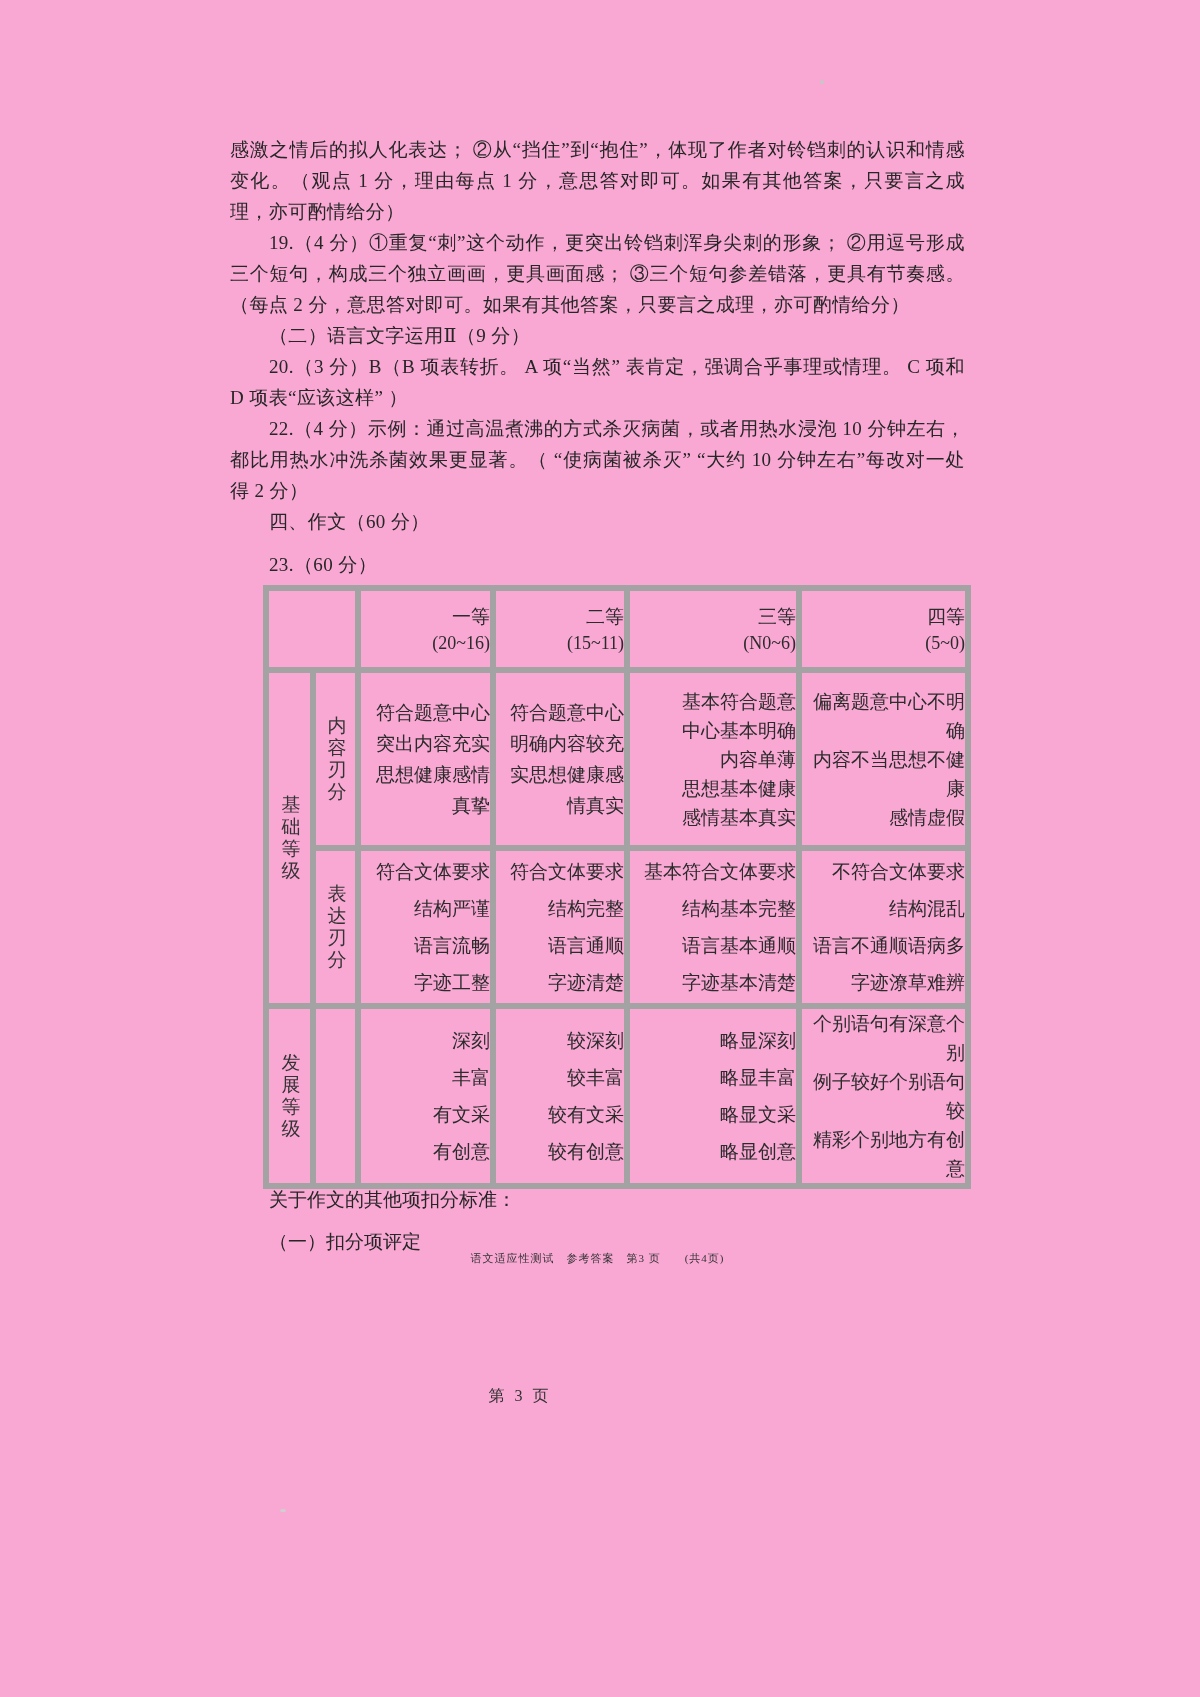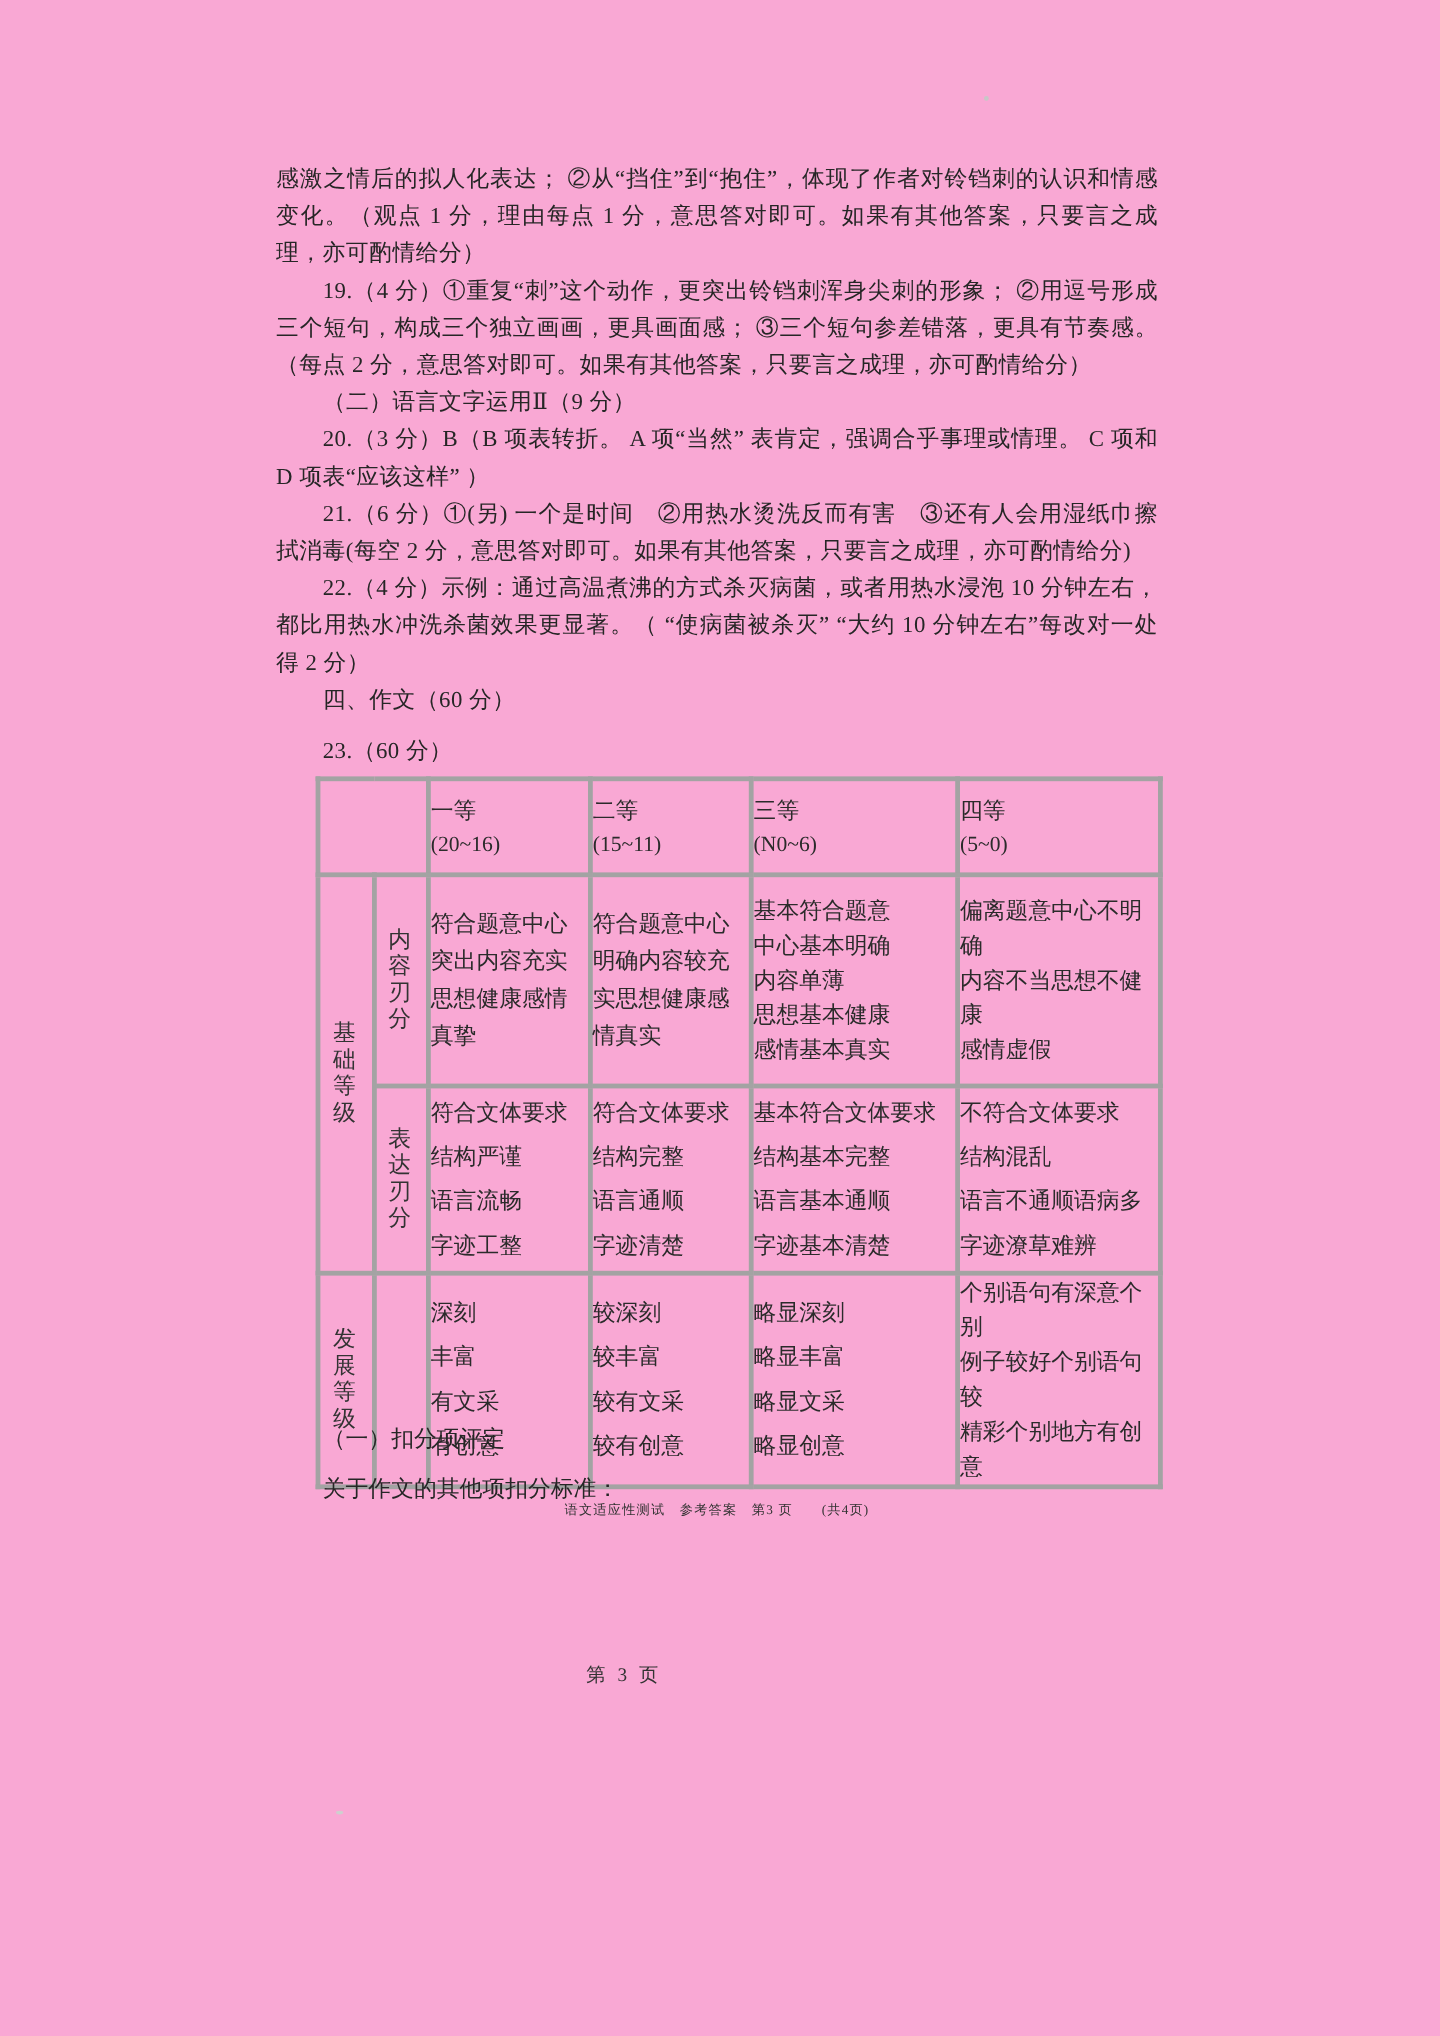--- a/index.html
+++ b/index.html
@@ -30,23 +30,23 @@
   .para.q23{margin-top:12px;}
 
   table.rubric{
     border-collapse:collapse;
     table-layout:fixed;
     margin-left:33px;
     margin-top:5px;
     width:702px;
   }
   table.rubric td{
-    border:4px solid #a3a3a3;
+    border:6px solid #a3a3a3;
     padding:0;
-    text-align:left;
+    text-align:right;
     vertical-align:middle;
     font-size:19px;
     color:#2b2b2b;
   }
   td.cell{white-space:pre-line;}
   .lh-s{line-height:29px;}
   .lh-m{line-height:31px;}
   .lh-l{line-height:37px;}
   td.hdr{height:76px;}
   .hdr-grade{font-size:19px;line-height:22px;margin-top:2px;}
@@ -103,21 +103,20 @@
 <div class="page">
 
   <div class="artifact a1"></div>
   <div class="artifact a2"></div>
 
   <div class="text-block">
     <p class="para">感激之情后的拟人化表达； ②从“挡住”到“抱住”，体现了作者对铃铛刺的认识和情感变化。（观点 1 分，理由每点 1 分，意思答对即可。如果有其他答案，只要言之成理，亦可酌情给分）</p>
     <p class="para indent">19.（4 分）①重复“刺”这个动作，更突出铃铛刺浑身尖刺的形象； ②用逗号形成三个短句，构成三个独立画画，更具画面感； ③三个短句参差错落，更具有节奏感。（每点 2 分，意思答对即可。如果有其他答案，只要言之成理，亦可酌情给分）</p>
     <p class="para indent">（二）语言文字运用Ⅱ（9 分）</p>
     <p class="para indent">20.（3 分）B（B 项表转折。 A 项“当然” 表肯定，强调合乎事理或情理。 C 项和 D 项表“应该这样” ）</p>
-    <p class="para indent">21.（6 分）①(另) 一个是时间　②用热水烫洗反而有害　③还有人会用湿纸巾擦拭消毒(每空 2 分，意思答对即可。如果有其他答案，只要言之成理，亦可酌情给分)</p>
     <p class="para indent">22.（4 分）示例：通过高温煮沸的方式杀灭病菌，或者用热水浸泡 10 分钟左右，都比用热水冲洗杀菌效果更显著。（ “使病菌被杀灭” “大约 10 分钟左右”每改对一处得 2 分）</p>
     <p class="para indent">四、作文（60 分）</p>
     <p class="para indent q23">23.（60 分）</p>
 
     <table class="rubric">
       <colgroup>
         <col style="width:47px">
           <col style="width:45px">
         <col style="width:135px">
           <col style="width:134px">
@@ -208,21 +207,21 @@
 略显创意</td>
         <td class="cell lh-s">个别语句有深意个别
 例子较好个别语句较
 精彩个别地方有创意</td>
       </tr>
     </tbody>
       </table>
   </div>
 
   <div class="notes">
+    <p class="note-line">关于作文的其他项扣分标准：</p>
     <p class="note-line">（一）扣分项评定</p>
-    <p class="note-line">关于作文的其他项扣分标准：</p>
   </div>
 
   <div class="doc-footer">语文适应性测试　参考答案　第3 页　　(共4页)</div>
 
   <div class="page-number">第 3 页</div>
 
 </div>
 
 </body></html>

